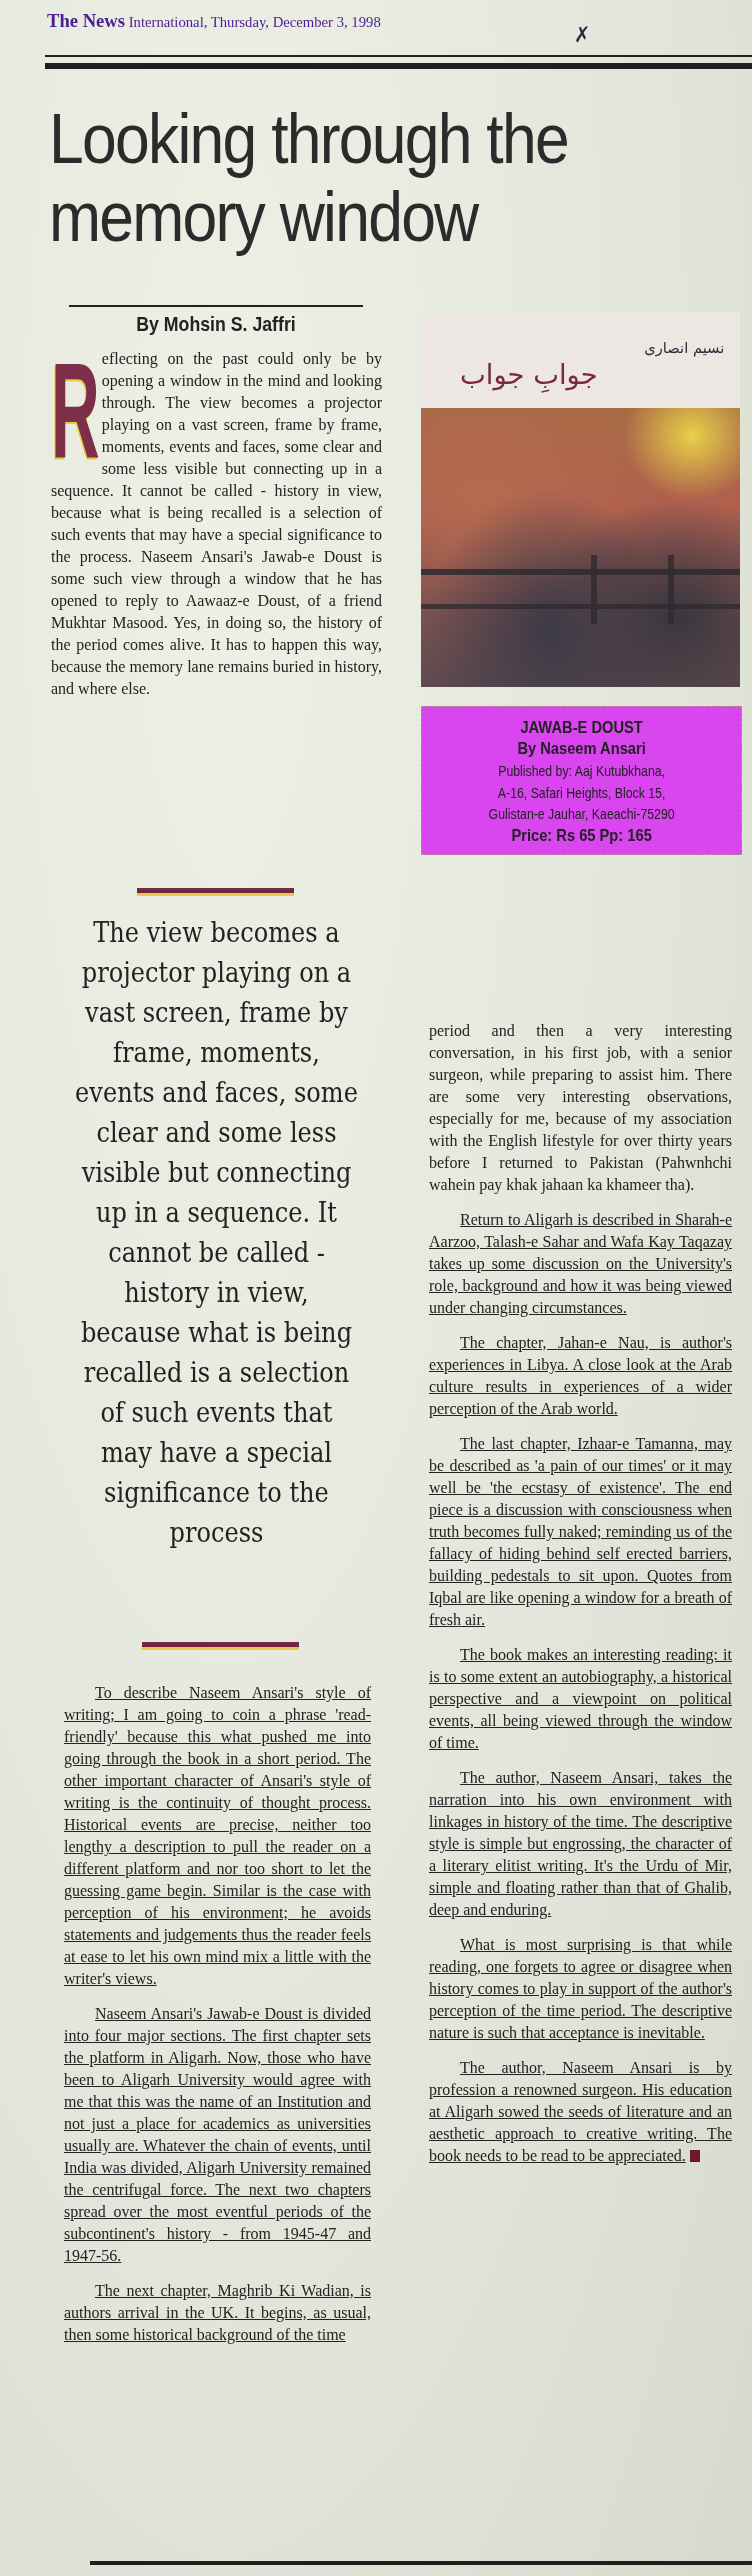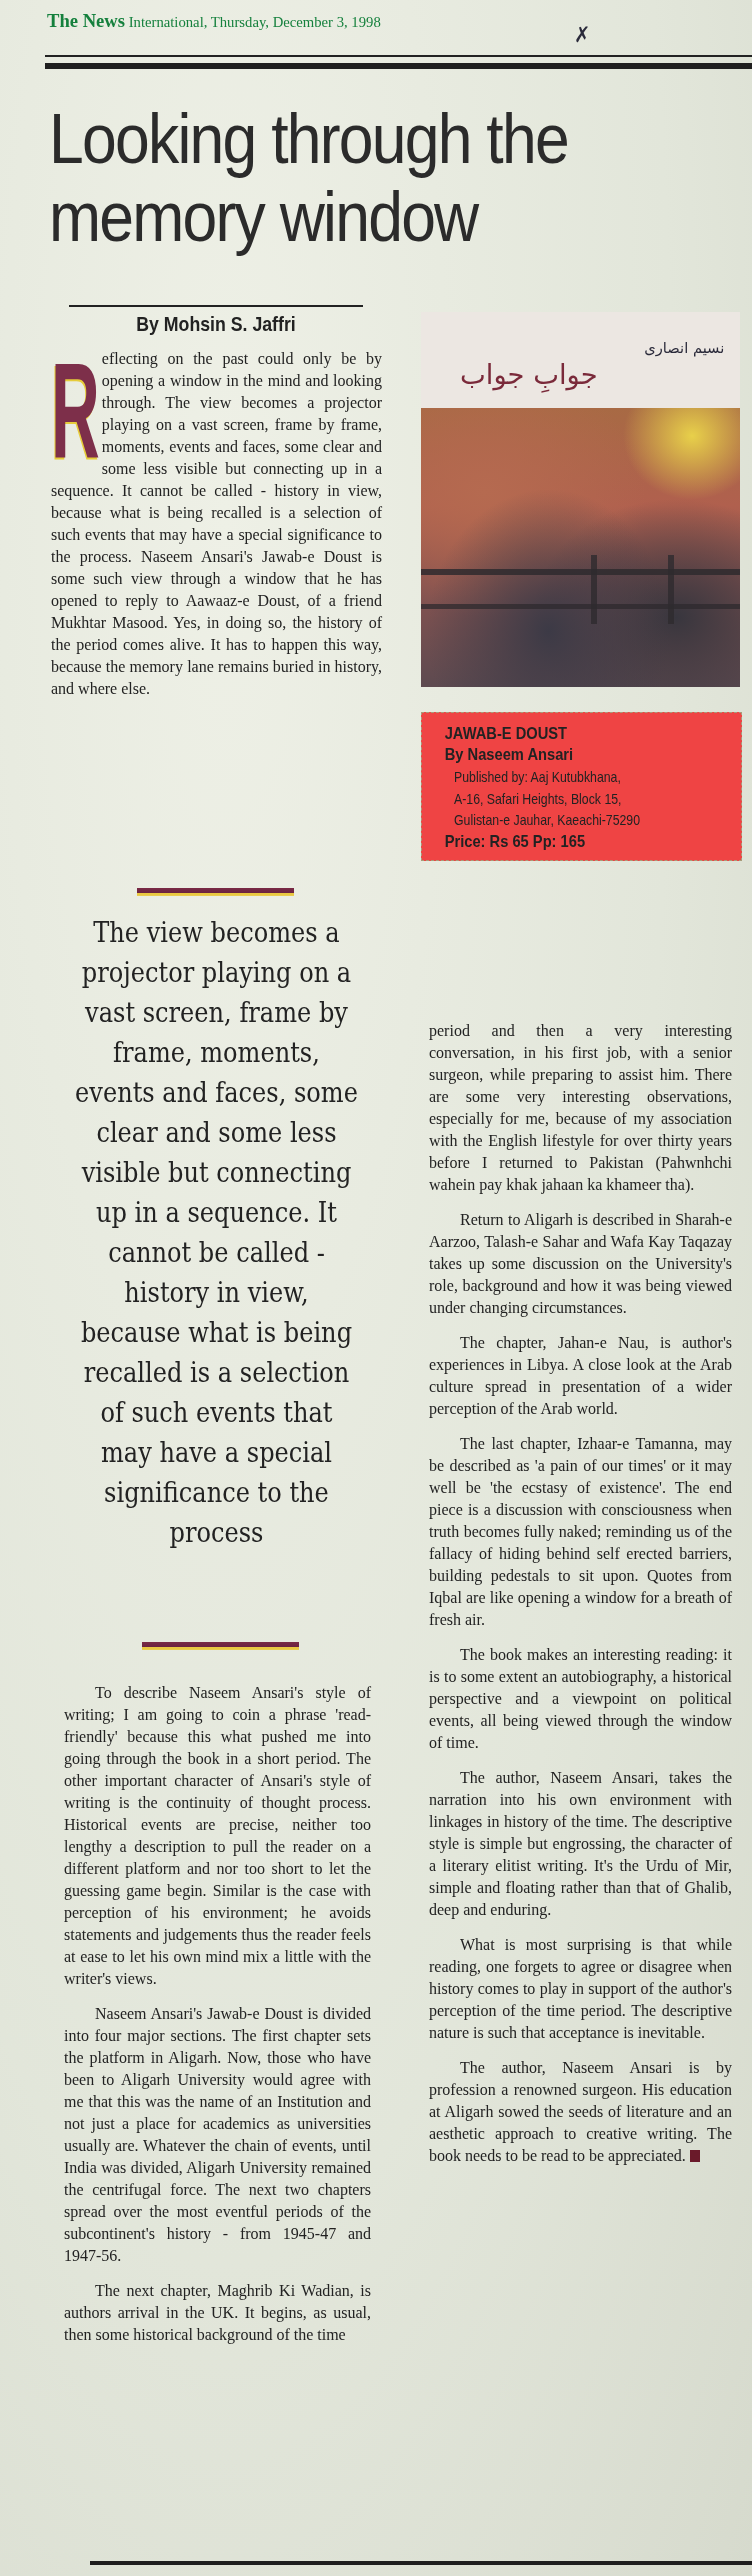--- a/index.html
+++ b/index.html
@@ -6,21 +6,21 @@
   body {
     width: 753px; height: 2576px; overflow: hidden;
     background: #e4e8dc;
     background-image: radial-gradient(ellipse at 30% 20%, #eef0e6 0%, #e2e6da 60%, #d6dacd 100%);
     position: relative;
     color: #1e1e1a;
   }
   .page { position: absolute; inset: 0; }
   .masthead {
     position: absolute; left: 47px; top: 9.8px;
-    font-family: "Liberation Serif", serif; font-size: 14.7px; color: #15803d;
+    font-family: "Liberation Serif", serif; font-size: 14.7px; color: #4c1d95;
   }
   .masthead .paper { font-weight: bold; font-size: 18.6px; }
   .checkmark {
     position: absolute; left: 573px; top: 21.6px; font-family: "DejaVu Sans", sans-serif;
     font-size: 21.6px; color: #2a2a3a; transform: scaleX(0.9);
   }
   .rule-thin { position: absolute; left: 45px; right: 0; top: 55px; height: 2px; background: #222; }
   .rule-thick { position: absolute; left: 45px; right: 0; top: 63px; height: 5.9px; background: #1f1f1f; }
   .headline {
     position: absolute; left: 49px; top: 100px; width: 647px;
@@ -30,21 +30,21 @@
   }
   .byline-rule { position: absolute; left: 69px; top: 305px; width: 294px; height: 2px; background: #222; }
   .byline {
     position: absolute; left: 69px; top: 312px; width: 294px; text-align: center;
     font-family: "Liberation Sans", sans-serif; font-weight: bold; font-size: 20.6px;
     transform: scaleX(0.86); color: #222;
   }
   .col { position: absolute; font-family: "Liberation Serif", serif; color: #222; }
   .body-text { font-size: 16px; line-height: 22px; text-align: justify; margin: 0; }
   .body-text p { margin: 13px; }
-  .body-text p.indent { text-indent: 31px; }
+  .body-text p.indent { text-indent: 31px; text-decoration: underline; }
   .dropcap {
     float: left; width: 41px; height: 127px; margin: 3.9px 9.8px 0 0;
     font-family: "Liberation Sans", sans-serif; font-weight: bold; font-size: 135px; line-height: 118px;
     color: #7d2f4a; text-shadow: -2px 2px 0 #e6cc3a; transform: scaleX(0.5); transform-origin: left top;
   }
   .colA { left: 51px; top: 348px; width: 331px; }
   .divider {
     position: absolute; height: 4.9px;
     background: linear-gradient(#7a2a45, #6a2240); box-shadow: 0 2.9px 0 #e9c840;
   }
@@ -70,22 +70,22 @@
       radial-gradient(ellipse at 40% 80%, #3c3a46 0%, rgba(60,58,70,0) 45%),
       radial-gradient(ellipse at 80% 75%, #38363e 0%, rgba(56,54,62,0) 40%),
       radial-gradient(ellipse at 20% 30%, #b56a50 0%, rgba(181,106,80,0) 45%),
       linear-gradient(180deg, #a86a44 0%, #b0604e 35%, #8a5450 60%, #5d4a50 100%);
   }
   .cover .fence-h1 { position: absolute; left: 0; right: 0; top: 161px; height: 5.9px; background: #2e2a2e; opacity: 0.85; }
   .cover .fence-h2 { position: absolute; left: 0; right: 0; top: 196px; height: 4.9px; background: #2e2a2e; opacity: 0.75; }
   .cover .post1 { position: absolute; left: 170px; top: 147px; width: 5.9px; height: 69px; background: #2e2a2e; opacity: 0.8; }
   .cover .post2 { position: absolute; left: 247px; top: 147px; width: 5.9px; height: 69px; background: #2e2a2e; opacity: 0.8; }
   .info {
-    margin-top: 25px; background: #ef4444; border: 1px dashed #a99b7a;
-    padding: 9.8px 3.9px 7.8px; text-align: left; font-family: "Liberation Sans", sans-serif; color: #222;
+    margin-top: 19px; background: #d946ef; border: 1px dashed #a99b7a;
+    padding: 9.8px 3.9px 7.8px; text-align: center; font-family: "Liberation Sans", sans-serif; color: #222;
   }
   .info .t { font-weight: bold; font-size: 16.7px; line-height: 21.6px; transform: scaleX(0.88); }
   .info .n { font-size: 15px; line-height: 21.6px; transform: scaleX(0.82); }
   .bottom-rule { position: absolute; top: 2561px; height: 3.9px; background: #1e1e1e; }
   .endmark { display: inline-block; width: 10.8px; height: 11.8px; background: #6a1a2a; vertical-align: -1px; margin-left: 3.9px; }
 </style>
 </head>
 <body>
 
 <div class="page">
@@ -140,21 +140,21 @@
       <div class="n">Published by: Aaj Kutubkhana,</div>
       <div class="n">A-16, Safari Heights, Block 15,</div>
       <div class="n">Gulistan-e Jauhar, Kaeachi-75290</div>
       <div class="t">Price: Rs 65  Pp: 165</div>
     </div>
   </div>
 
   <div class="col colC body-text">
     <p>period and then a very interesting conversation, in his first job, with a senior surgeon, while preparing to assist him. There are some very interesting observations, especially for me, because of my association with the English lifestyle for over thirty years before I returned to Pakistan (Pahwnhchi wahein pay khak jahaan ka khameer tha).</p>
     <p class="indent">Return to Aligarh is described in Sharah-e Aarzoo, Talash-e Sahar and Wafa Kay Taqazay takes up some discussion on the University's role, background and how it was being viewed under changing circumstances.</p>
-    <p class="indent">The chapter, Jahan-e Nau, is author's experiences in Libya. A close look at the Arab culture spread in presentation of a wider perception of the Arab world.</p>
+    <p class="indent">The chapter, Jahan-e Nau, is author's experiences in Libya. A close look at the Arab culture results in experiences of a wider perception of the Arab world.</p>
     <p class="indent">The last chapter, Izhaar-e Tamanna, may be described as 'a pain of our times' or it may well be 'the ecstasy of existence'. The end piece is a discussion with consciousness when truth becomes fully naked; reminding us of the fallacy of hiding behind self erected barriers, building pedestals to sit upon. Quotes from Iqbal are like opening a window for a breath of fresh air.</p>
     <p class="indent">The book makes an interesting reading: it is to some extent an autobiography, a historical perspective and a viewpoint on political events, all being viewed through the window of time.</p>
     <p class="indent">The author, Naseem Ansari, takes the narration into his own environment with linkages in history of the time. The descriptive style is simple but engrossing, the character of a literary elitist writing. It's the Urdu of Mir, simple and floating rather than that of Ghalib, deep and enduring.</p>
     <p class="indent">What is most surprising is that while reading, one forgets to agree or disagree when history comes to play in support of the author's perception of the time period. The descriptive nature is such that acceptance is inevitable.</p>
     <p class="indent"><span>The author, Naseem Ansari is by profession a renowned surgeon. His education at Aligarh sowed the seeds of literature and an aesthetic approach to creative writing. The book needs to be read to be appreciated.</span><span class="endmark"></span></p>
   </div>
 
   <div class="bottom-rule" style="left:90px; width:662px;"></div>
 </div>
 

